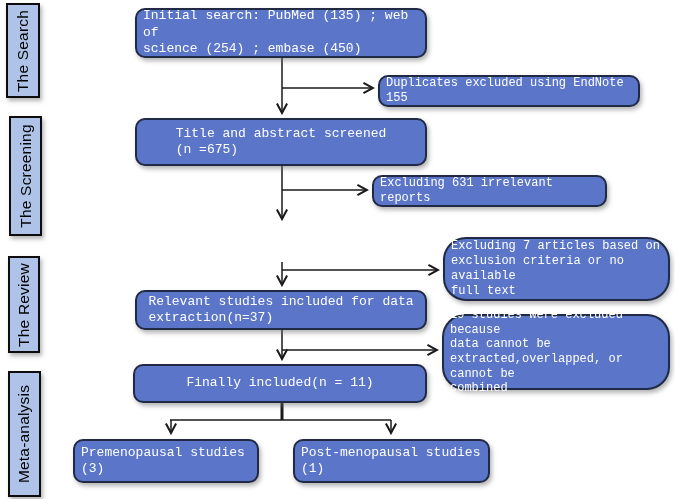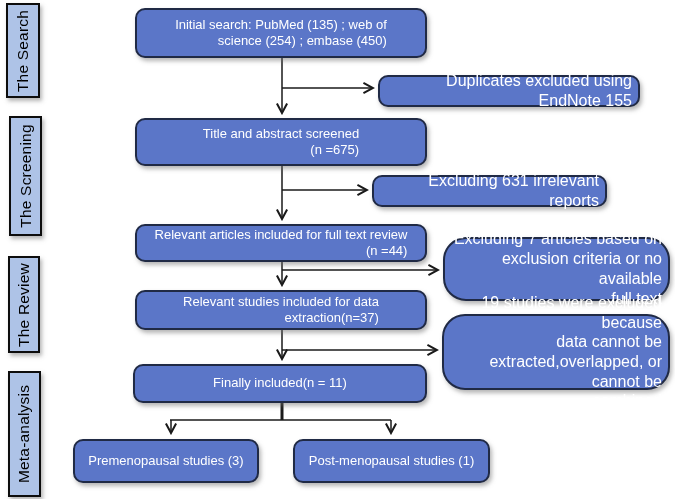--- a/index.html
+++ b/index.html
@@ -23,33 +23,34 @@
   .stage span{
     transform:rotate(-90deg);
     white-space:nowrap;
     font-size:15.5px;
     color:var(--stage-text,#000);
     letter-spacing:.2px;
   }
   .node{
     position:absolute;
     display:flex;align-items:center;justify-content:center;
-    text-align:right;
+    text-align:left;
     white-space:pre-line;
     background:var(--node-fill,#5b76c8);
     border:2px solid var(--node-border,#202a45);
     border-radius:10px;
     box-shadow:2px 3px 4px rgba(110,110,110,.5);
     color:var(--node-text,#fff);
     font-size:13px;line-height:1.26;
     z-index:2;
     box-sizing:border-box;
     padding:14px 6px;
+    font-family:Liberation Mono, monospace;
   }
-  .node.small{font-size:16px;}
+  .node.small{font-size:12px;}
   .node.rounder{border-radius:23px;}
 </style>
 </head>
 <body>
 
 <div class="canvas">
 
   <svg class="connectors" width="675" height="499" viewBox="0 0 675 499">
     <defs>
       <marker id="arr" viewBox="0 0 10 10" refX="8.5" refY="5" markerWidth="8.5" markerHeight="9" orient="auto">
@@ -88,22 +89,20 @@
   <div class="node" style="left:135px;top:8px;width:292px;height:50px">Initial search:  PubMed (135) ; web of
 science (254) ; embase (450)</div>
 
   <div class="node small" style="left:378px;top:75px;width:262px;height:31px">Duplicates excluded using EndNote 155</div>
 
   <div class="node" style="left:135px;top:118px;width:292px;height:48px">Title and abstract screened
 (n =675)</div>
 
   <div class="node small" style="left:372px;top:175px;width:235px;height:14px">Excluding 631 irrelevant reports</div>
 
-  <div class="node" style="left:135px;top:224px;width:292px;height:38px">Relevant articles included for full text review
-(n =44)</div>
 
   <div class="node small rounder" style="left:443px;top:237px;width:227px;height:64px">Excluding 7 articles based on
 exclusion criteria or no available
 full text</div>
 
   <div class="node" style="left:135px;top:290px;width:292px;height:40px">Relevant studies included for data
 extraction(n=37)</div>
 
   <div class="node small rounder" style="left:442px;top:314px;width:228px;height:76px;line-height:1.22">19 studies were excluded because
 data cannot be

